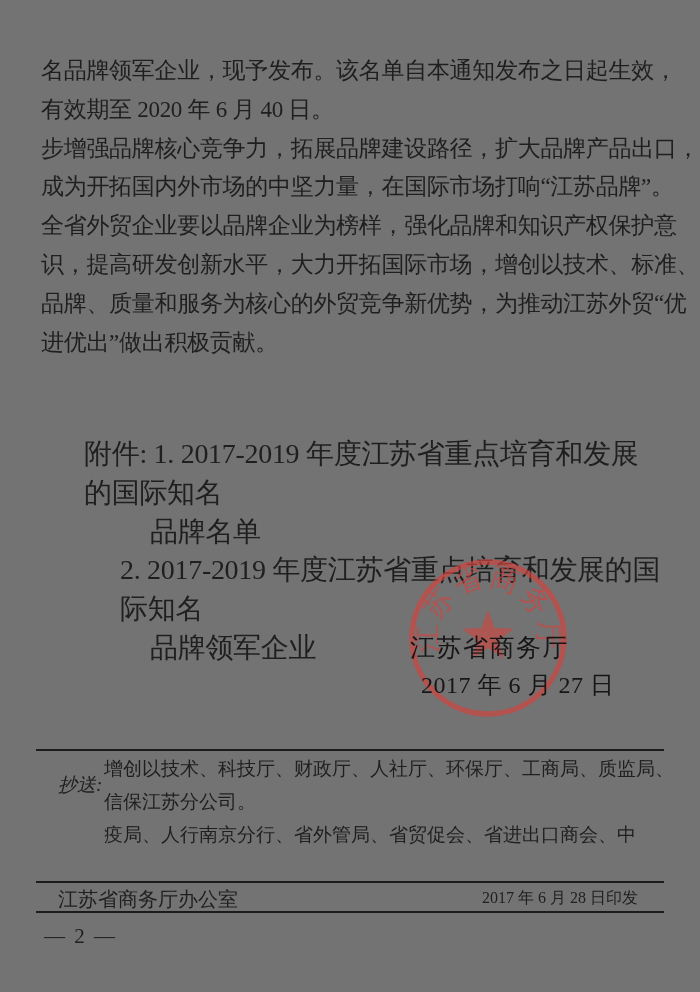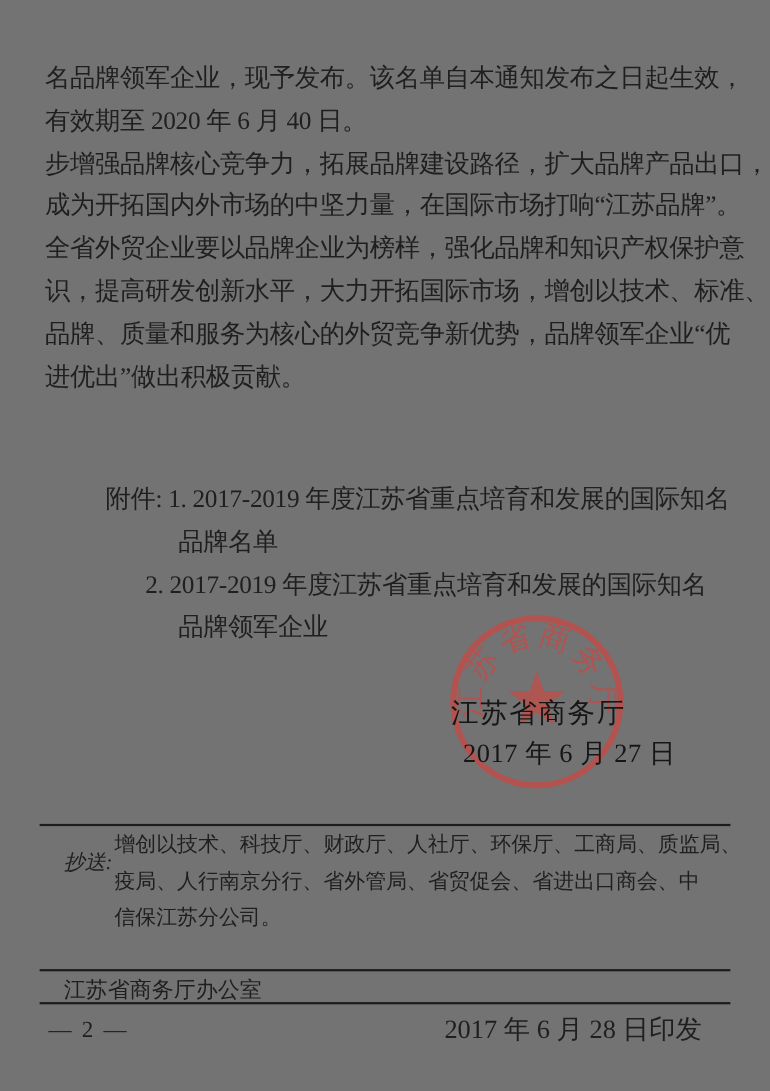--- a/index.html
+++ b/index.html
@@ -10,22 +10,22 @@
   }
   
   .body-text{
     position:absolute;left:41px;top:52px;width:622px;
     font-size:23px;line-height:38.8px;letter-spacing:-0.3px;
   }
   .bline{white-space:nowrap;}
   .bline.indent{text-indent:46px;}
   
   .att{
-    position:absolute;left:52px;top:435px;width:625px;
-    font-size:23px;line-height:38.8px;letter-spacing:-0.3px;
+    position:absolute;left:40px;top:435px;width:625px;
+    font-size:28px;line-height:38.8px;letter-spacing:-0.3px;
   }
   .att .a0{padding-left:44px;}
   .att .a1{padding-left:110px;}
   .att .a2{padding-left:80px;}
   .att .a3{padding-left:110px;}
   
   .seal{position:absolute;left:403px;top:553px;width:170px;height:170px;opacity:0.85;}
   
   .sig-org{
     position:absolute;left:410px;top:631px;font-size:25px;letter-spacing:1.5px;
@@ -42,36 +42,36 @@
   .rule.r3{top:911px;}
   
   .cc{
     position:absolute;left:104px;top:753px;width:560px;
     font-size:19px;line-height:32.8px;
   }
   .cc .cc-label{position:absolute;left:-46px;top:16px;font-style:italic;}
   .cc div{white-space:nowrap;}
   
   .foot-office{position:absolute;left:58px;top:886px;font-size:20px;white-space:nowrap;}
-  .foot-date{position:absolute;right:62px;top:920px;font-size:24px;white-space:nowrap;text-align:center;}
+  .foot-date{position:absolute;right:62px;top:888px;font-size:16px;white-space:nowrap;text-align:center;}
   .page-num{position:absolute;left:44px;top:924px;font-size:21px;letter-spacing:2px;white-space:nowrap;}
 </style>
 </head>
 <body>
 
 <div class="page">
 
   <div class="body-text">
     <div class="bline">名品牌领军企业，现予发布。该名单自本通知发布之日起生效，</div>
     <div class="bline">有效期至 2020 年 6 月 40 日。</div>
     <div class="bline">步增强品牌核心竞争力，拓展品牌建设路径，扩大品牌产品出口，</div>
     <div class="bline">成为开拓国内外市场的中坚力量，在国际市场打响“江苏品牌”。</div>
     <div class="bline">全省外贸企业要以品牌企业为榜样，强化品牌和知识产权保护意</div>
     <div class="bline">识，提高研发创新水平，大力开拓国际市场，增创以技术、标准、</div>
-    <div class="bline">品牌、质量和服务为核心的外贸竞争新优势，品牌领军企业“优</div>
+    <div class="bline">品牌、质量和服务为核心的外贸竞争新优势，为推动江苏外贸“优</div>
     <div class="bline">进优出”做出积极贡献。</div>
   </div>
 
   <div class="att">
     <div class="a0">附件: 1. 2017-2019 年度江苏省重点培育和发展的国际知名</div>
     <div class="a1">品牌名单</div>
     <div class="a2">2. 2017-2019 年度江苏省重点培育和发展的国际知名</div>
     <div class="a3">品牌领军企业</div>
   </div>
 
@@ -91,22 +91,22 @@
 
   <div class="rule r1"></div>
   <div class="rule r2"></div>
   <div class="rule r3"></div>
 
   <div class="cc">
     <div>
       <span class="cc-label">抄送:</span>
       <span>增创以技术、科技厅、财政厅、人社厅、环保厅、工商局、质监局、</span>
     </div>
+    <div>信保江苏分公司。</div>
     <div>疫局、人行南京分行、省外管局、省贸促会、省进出口商会、中</div>
-    <div>信保江苏分公司。</div>
   </div>
 
   <div class="foot-office">江苏省商务厅办公室</div>
   <div class="foot-date">2017 年 6 月 28 日印发</div>
 
   <div class="page-num">— 2 —</div>
 
 </div>
 
 </body></html>

